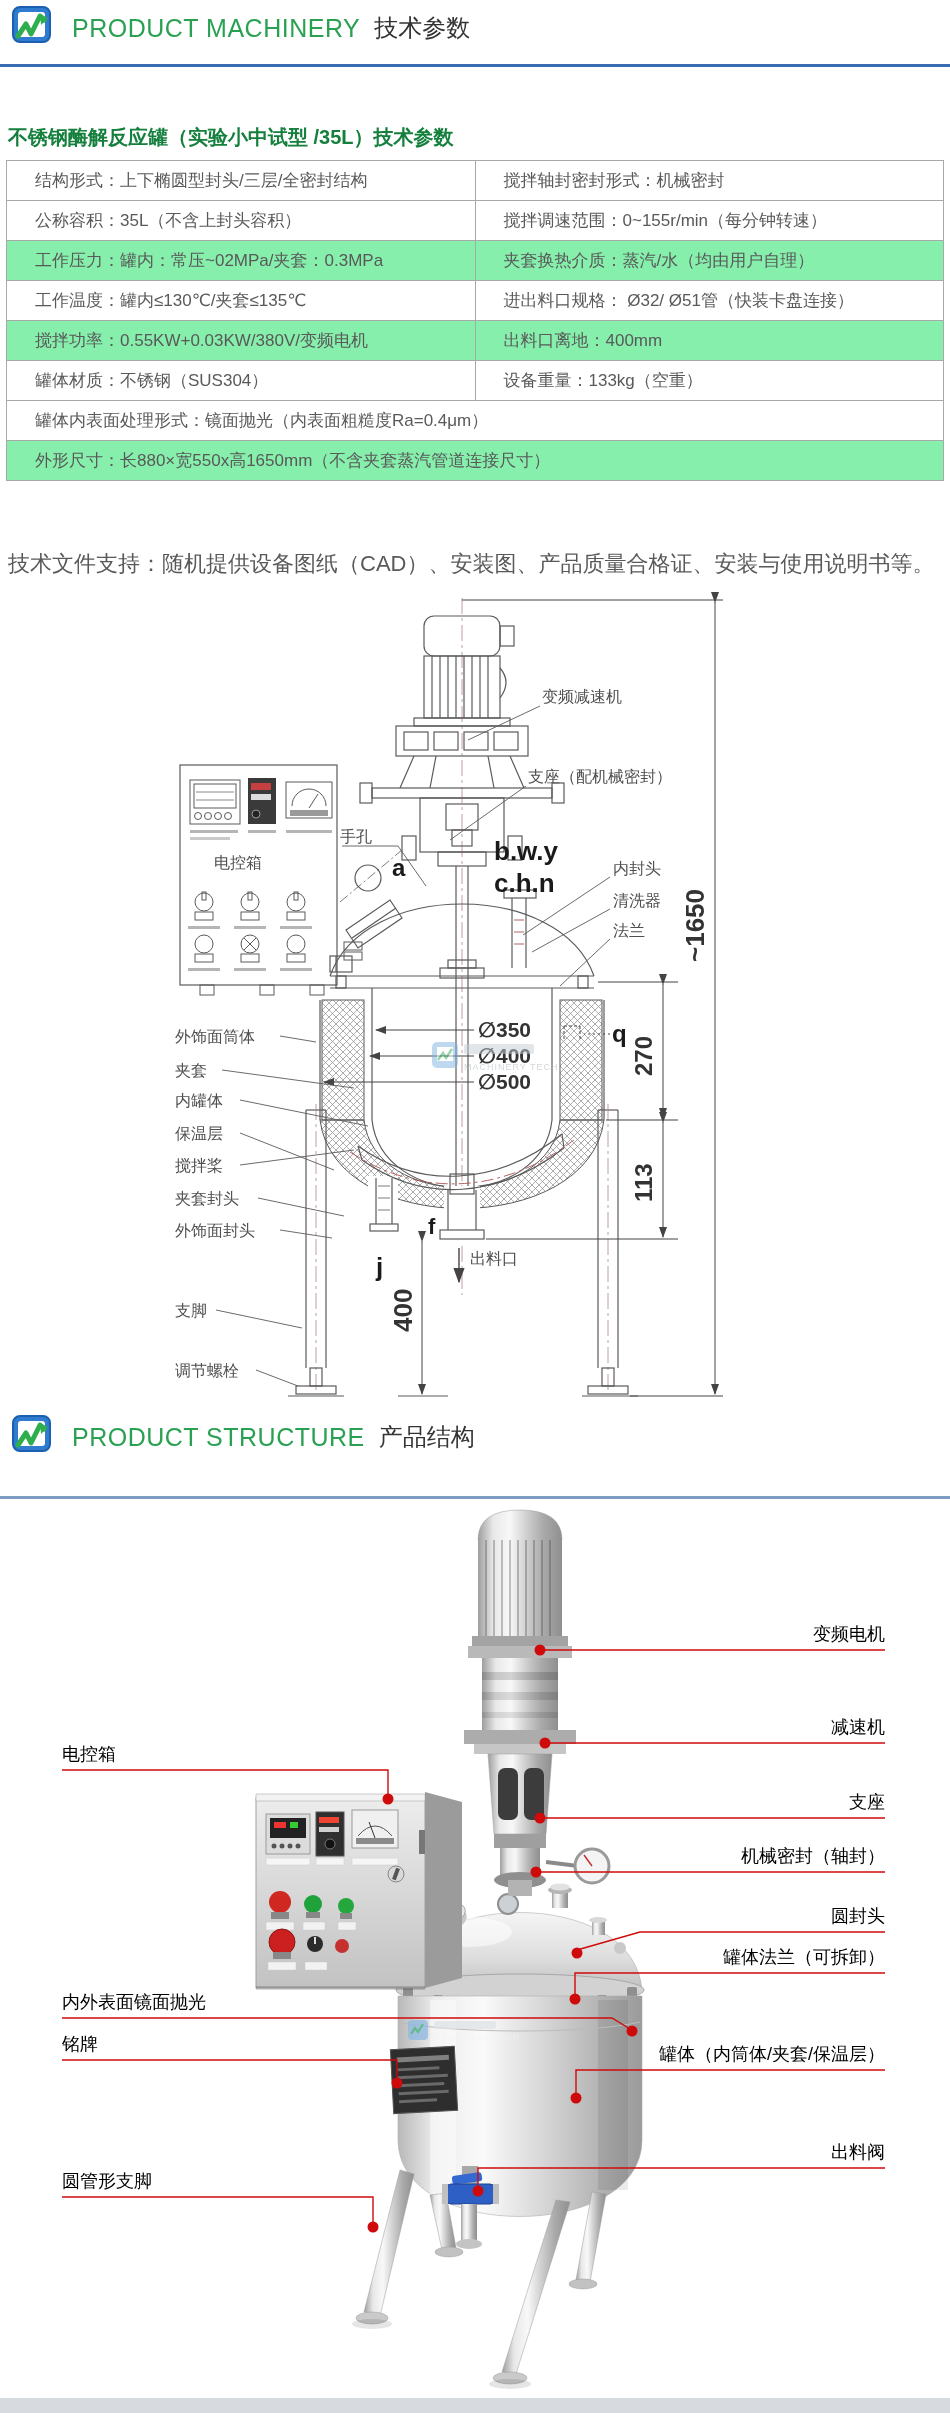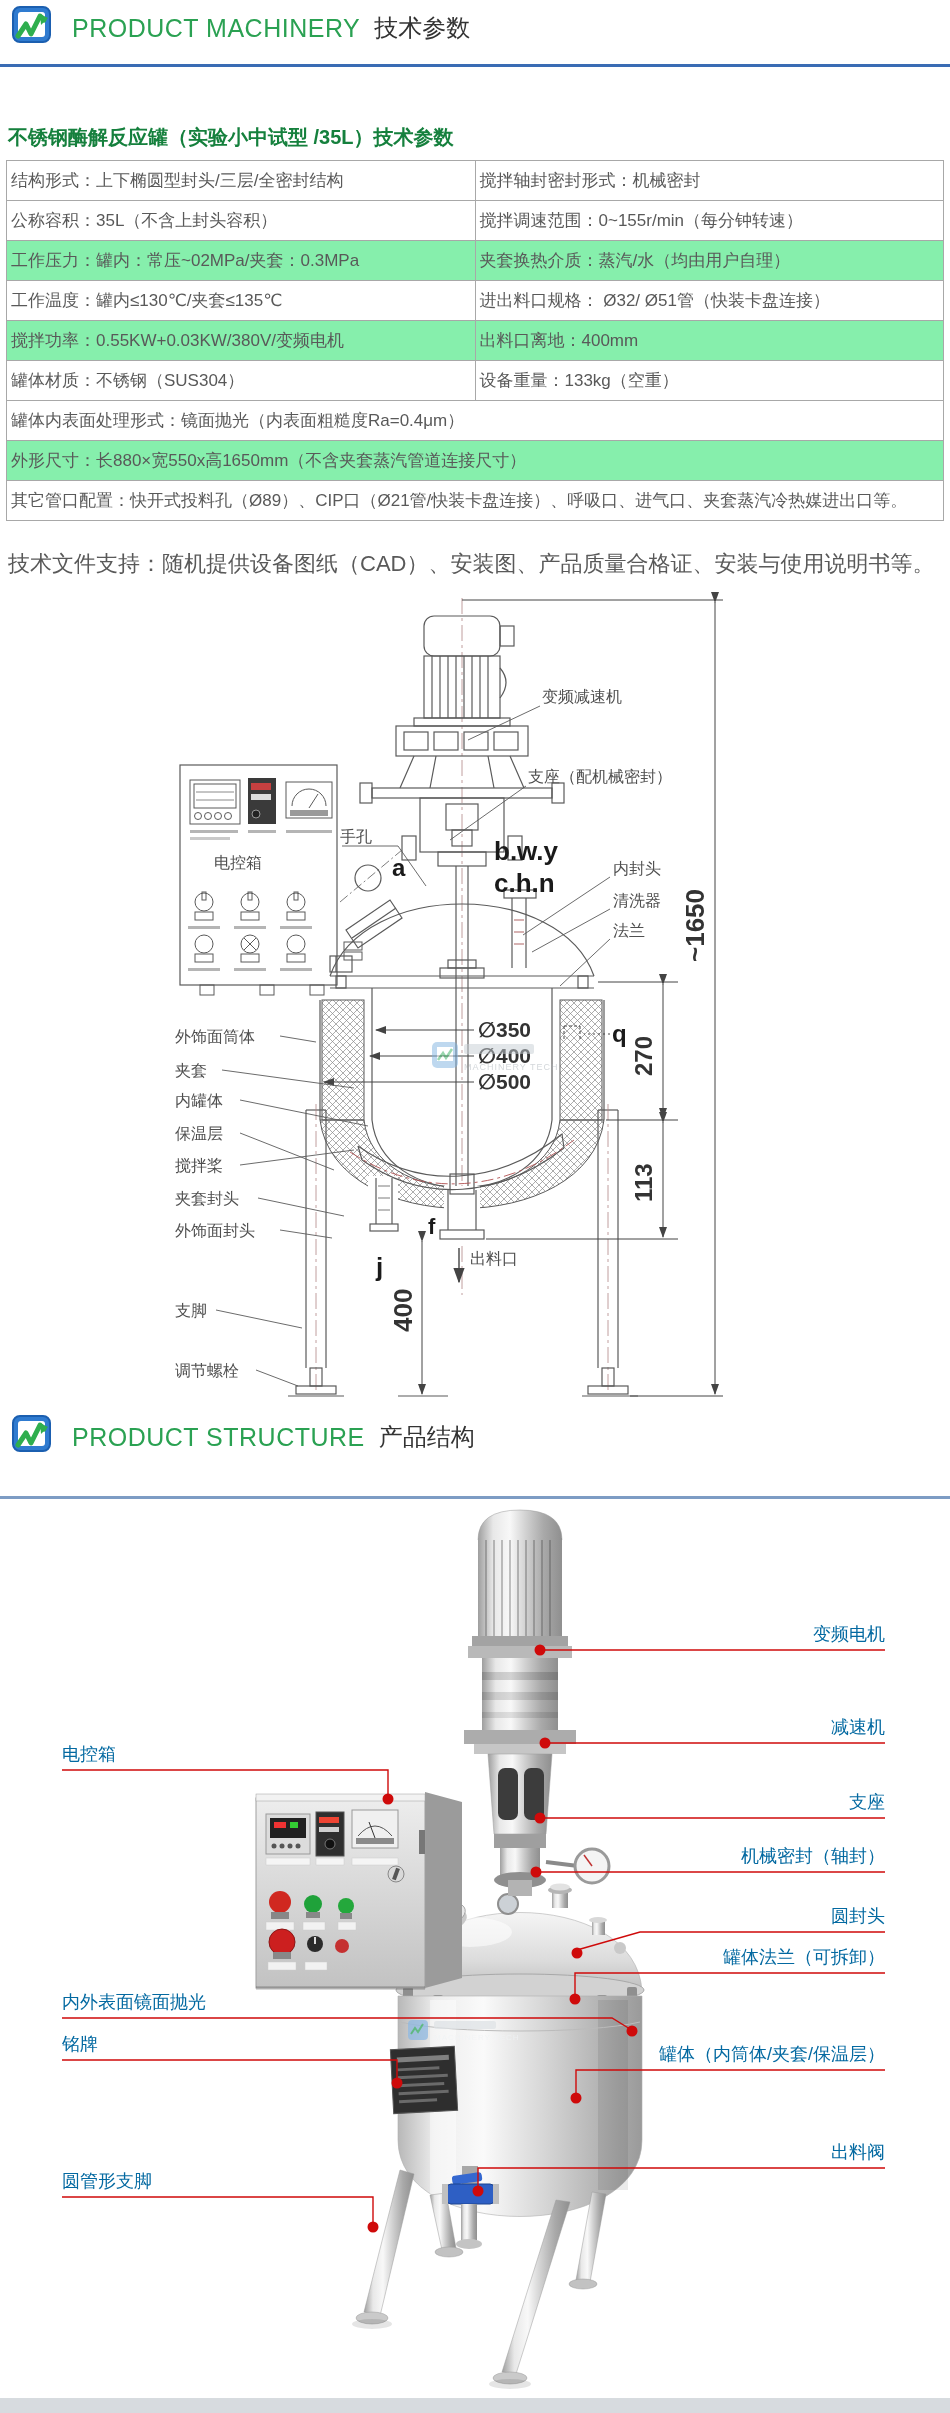--- a/index.html
+++ b/index.html
@@ -7,27 +7,27 @@
        font-family:"Liberation Sans","DejaVu Sans",sans-serif;}
   
   .sec-head{position:absolute;left:10px;display:flex;align-items:center;gap:14px;}
   .sec-head .en{font-size:25px;color:#2aa152;letter-spacing:.5px;}
   .sec-head .zh{font-size:24px;color:#333;}
   .divider1{position:absolute;left:0;width:950px;height:3px;background:#3a6cb4;}
   .divider2{position:absolute;left:0;width:950px;height:3px;background:#7d9cc4;}
   
   .p-title{position:absolute;left:8px;top:124px;font-size:20px;font-weight:bold;color:#15803d;}
   table.params{position:absolute;left:6px;top:160px;width:938px;border-collapse:collapse;}
-  table.params td{border:1px solid #a8a8a8;padding:8px 4px;font-size:17px;color:#595959;
+  table.params td{border:1px solid #a8a8a8;padding:8px 28px;font-size:17px;color:#595959;
                   line-height:23px;vertical-align:middle;}
   table.params tr.shade{background:#86efac;}
   table.params td.half{width:50%;}
   .note{position:absolute;left:8px;top:549px;font-size:22px;color:#595959;}
   
-  .co{position:absolute;font-size:18px;color:#0369a1;white-space:nowrap;}
+  .co{position:absolute;font-size:18px;color:#000000;white-space:nowrap;}
   .co.right{right:65px;text-align:right;}
   .co.left{left:62px;}
   .bottom-band{position:absolute;left:0;top:2398px;width:950px;height:15px;background:#d7dbdf;}
   svg{position:absolute;left:0;}
   svg text{font-family:"Liberation Sans","DejaVu Sans",sans-serif;}
 </style>
 </head>
 <body>
 
 <div class="sec-head" style="top:6px;">
@@ -68,23 +68,20 @@
   </tr>
   <tr>
     <td>罐体材质：不锈钢（SUS304）</td>
     <td>设备重量：133kg（空重）</td>
   </tr>
   <tr>
     <td colspan="2">罐体内表面处理形式：镜面抛光（内表面粗糙度Ra=0.4μm）</td>
   </tr>
   <tr class="shade">
     <td colspan="2">外形尺寸：长880×宽550x高1650mm（不含夹套蒸汽管道连接尺寸）</td>
-  </tr>
-  <tr>
-    <td colspan="2">其它管口配置：快开式投料孔（Ø89）、CIP口（Ø21管/快装卡盘连接）、呼吸口、进气口、夹套蒸汽冷热媒进出口等。</td>
   </tr>
 </tbody>
   </table>
 
 <div class="note">技术文件支持：随机提供设备图纸（CAD）、安装图、产品质量合格证、安装与使用说明书等。</div>
 
 <svg style="top:590px;" width="950" height="850" viewBox="0 0 950 850">
   <defs>
     <pattern id="hatch" patternUnits="userSpaceOnUse" width="7" height="7">
       <path d="M0,7 L7,0 M0,0 L7,7" stroke="#8a8a8a" stroke-width="0.7"></path>

